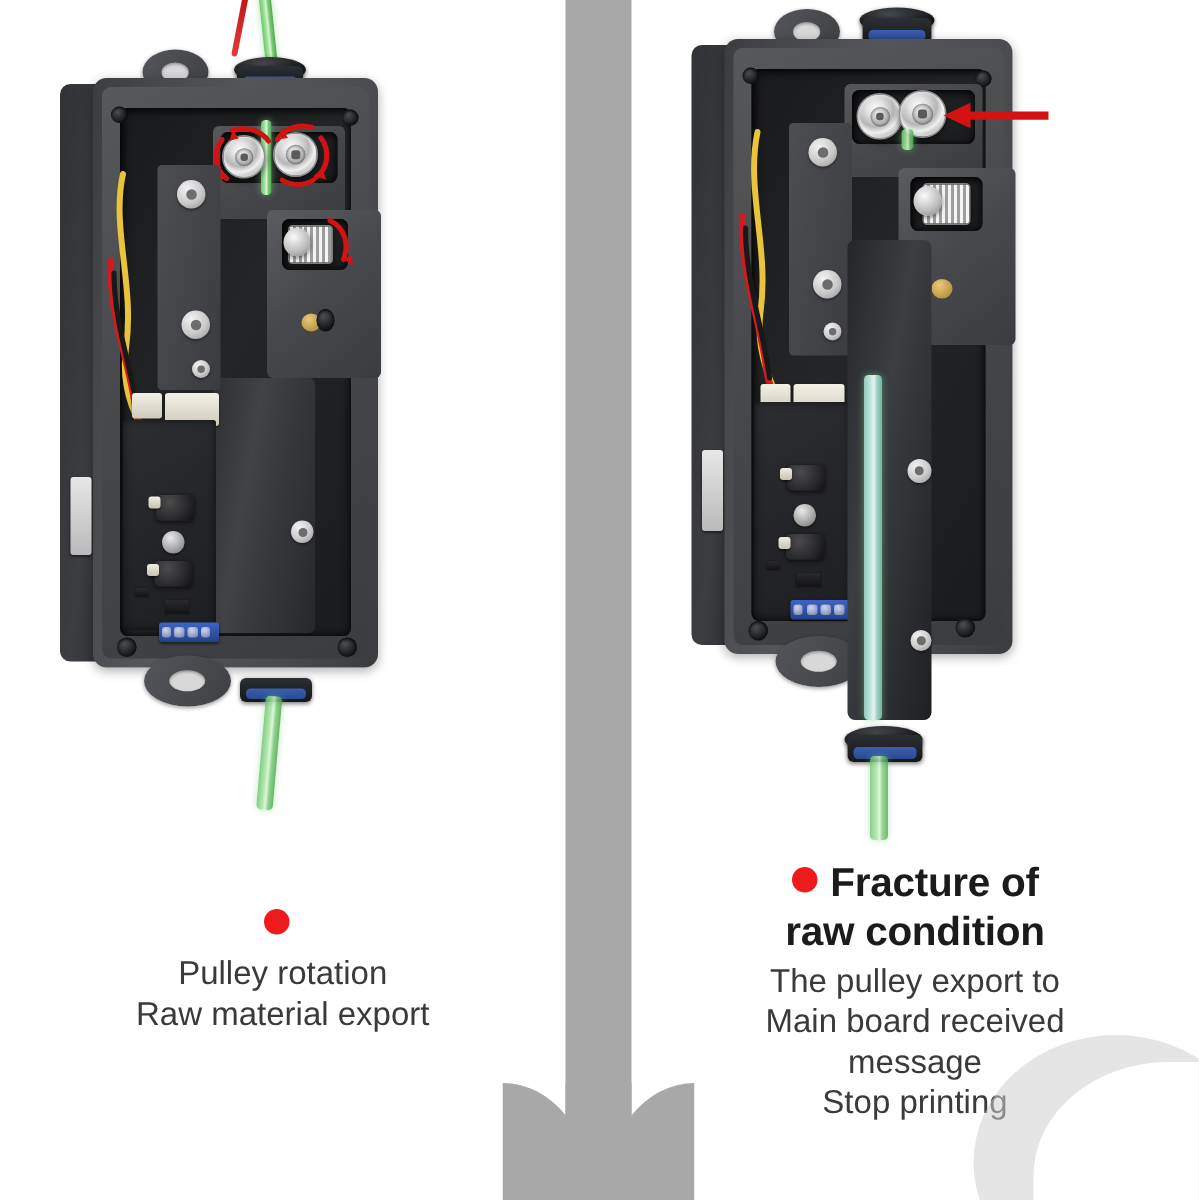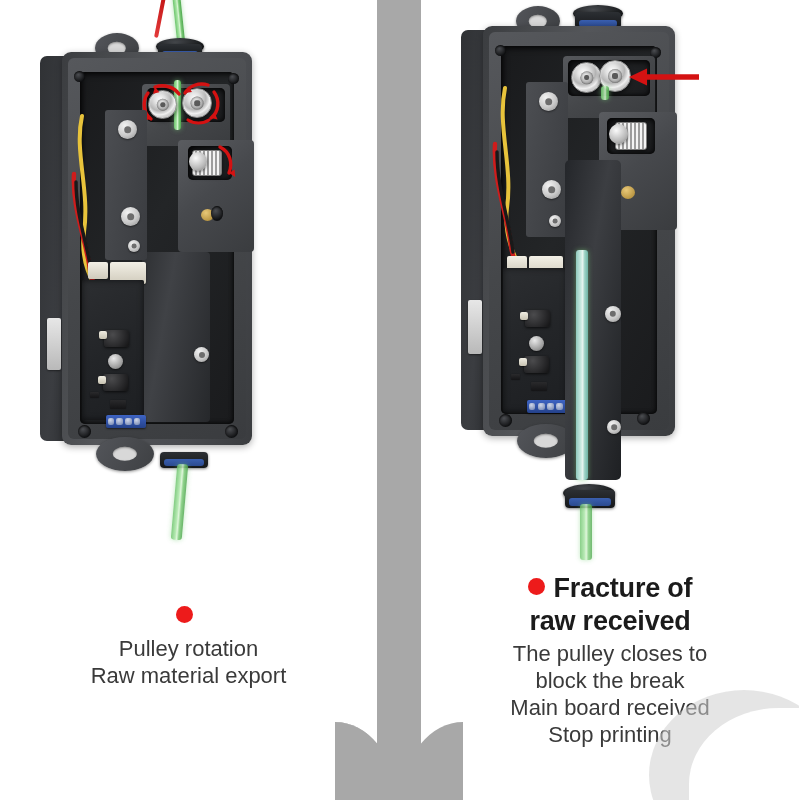--- a/index.html
+++ b/index.html
@@ -490,26 +490,26 @@
       <div class="fitting-ring" style="left:142px;top:484px;width:52px;height:18px;"></div>
       <div class="fitting" style="left:144px;top:490px;width:50px;height:18px;">
         <span class="blue"></span>
       </div>
       <div class="filament" style="left:159px;top:504px;width:12px;height:56px;opacity:.8;"></div>
     </div>
 
     <div class="caption" style="top:572px;">
       <div class="cap-head">
         <div><span class="dot"></span><span>Fracture of</span></div>
-        <div>raw received</div>
+        <div>raw condition</div>
       </div>
       <div class="cap-body">
-        <div>The pulley closes to</div>
-        <div>block the break</div>
+        <div>The pulley export to</div>
         <div>Main board received</div>
+        <div>message</div>
         <div>Stop printing</div>
       </div>
     </div>
   </div>
 
   <div class="corner-swoosh"></div>
   <div class="corner-mask"></div>
 
 </div>
 

